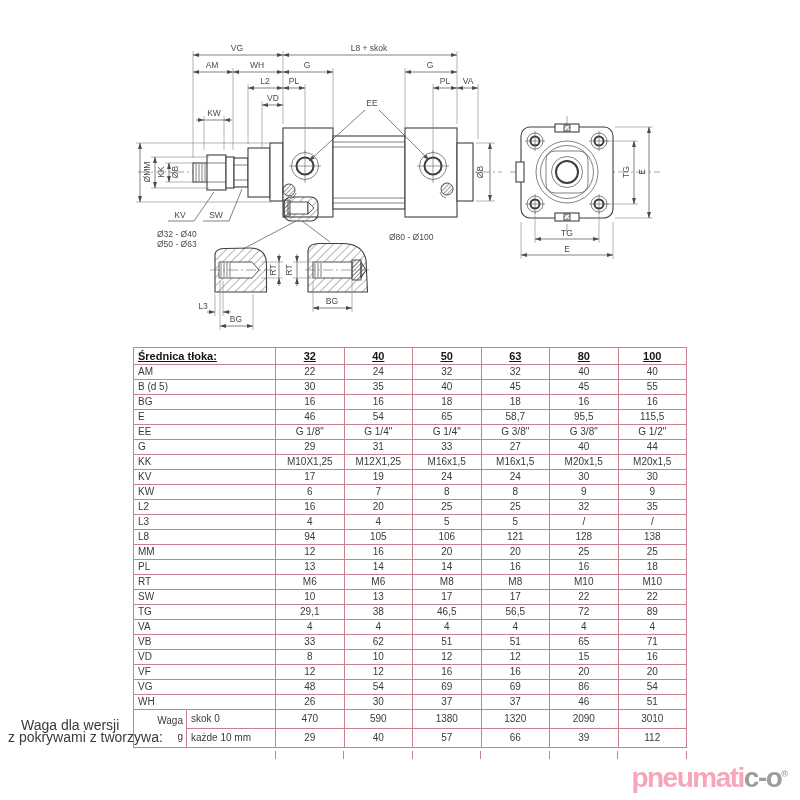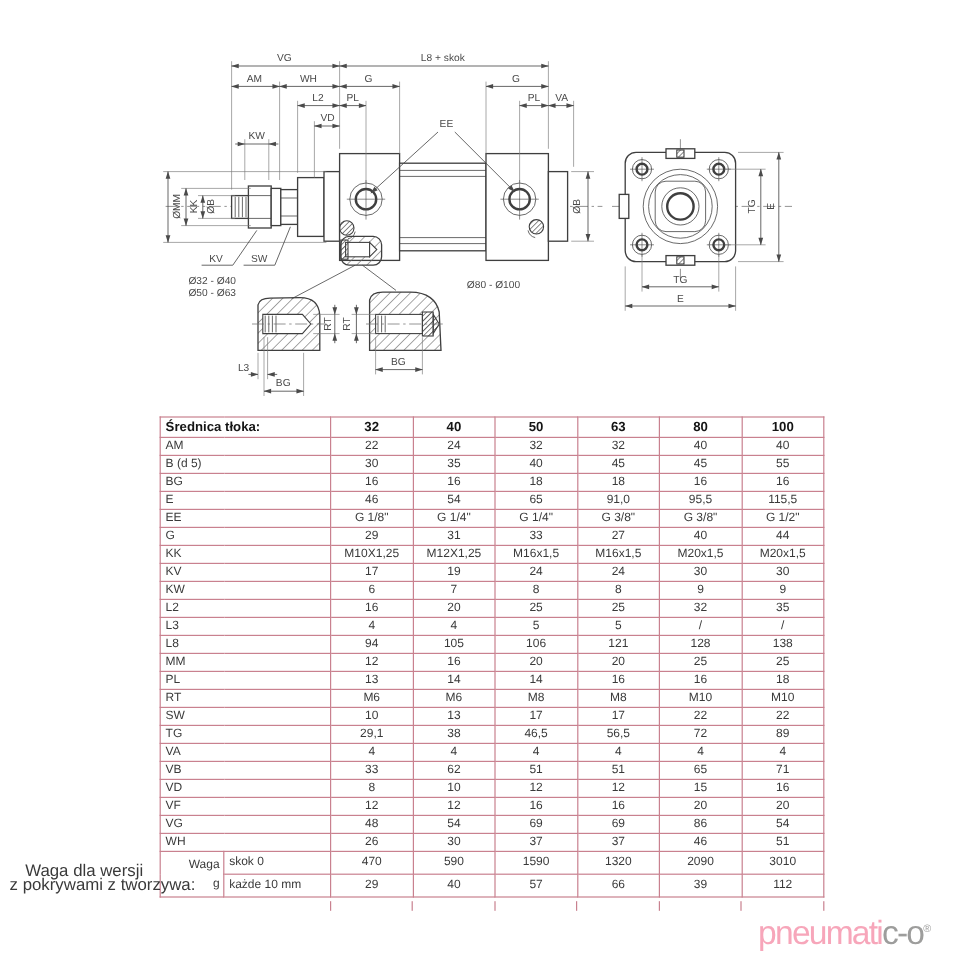--- a/index.html
+++ b/index.html
@@ -19,34 +19,34 @@
   .htc{fill:url(#h45);stroke:#3f3f3f;stroke-width:1.1;}
   .htd{fill:url(#h45d);stroke:#3f3f3f;stroke-width:.9;}
   .lab{font-size:8.5px;fill:#4a4a4a;text-anchor:middle;}
   .labs{text-anchor:start;}
   .bore{fill:none;stroke:#3f3f3f;stroke-width:2;}
 
   
   #dims{position:absolute;left:133px;top:347px;width:553px;
         border-collapse:collapse;table-layout:fixed;}
   #dims th,#dims td{border:1px solid var(--tbc,#c9818f);}
-  #dims th{font-size:11px;font-weight:bold;color:#141414;padding:2px 4px;text-align:center;}
+  #dims th{font-size:11px;font-weight:bold;color:#141414;padding:2px 4px;text-align:center;text-decoration:underline;}
   #dims th.hl{text-align:left;}
   #dims td{font-size:10px;color:#3a3a3a;padding:1px 3px;height:12px;line-height:12px;}
   #dims td.lbl{text-align:left;padding-left:4px;}
   #dims td.val{text-align:center;}
   #dims tr.wrow td{height:16px;line-height:16px;}
   #dims td.wcell{line-height:12px;vertical-align:middle;text-align:right;}
   #dims td.wcell .gsub{padding-left:9px;}
   .stub{position:absolute;width:1px;height:8px;top:751px;background:var(--tbc,#c9818f);}
 
   .weight-note{position:absolute;left:8px;top:719px;font-size:14px;color:#3a3a3a;line-height:12px;}
   .weight-note .wn1{padding-left:13px;}
 
-  .logo{position:absolute;right:24px;top:762px;font-size:28px;font-weight:normal;
+  .logo{position:absolute;right:12px;top:762px;font-size:28px;font-weight:bold;
         letter-spacing:-1.5px;white-space:nowrap;}
   .logo-pink{color:var(--pink,#f7a6ba);}
   .logo-gray{color:var(--gray,#9d9d9c);}
   .logo-reg{font-size:9px;letter-spacing:0;vertical-align:super;}
 </style>
 </head>
 <body>
 
 <svg id="drawing" width="800" height="345" viewBox="0 0 800 345">
   <defs>
@@ -279,21 +279,21 @@
         <td class="val">18</td>
         <td class="val">18</td>
         <td class="val">16</td>
         <td class="val">16</td>
       </tr>
       <tr>
         <td class="lbl" colspan="2">E</td>
         <td class="val">46</td>
         <td class="val">54</td>
         <td class="val">65</td>
-        <td class="val">91,0</td>
+        <td class="val">58,7</td>
         <td class="val">95,5</td>
         <td class="val">115,5</td>
       </tr>
       <tr>
         <td class="lbl" colspan="2">EE</td>
         <td class="val">G 1/8"</td>
         <td class="val">G 1/4"</td>
         <td class="val">G 1/4"</td>
         <td class="val">G 3/8"</td>
         <td class="val">G 3/8"</td>
@@ -462,21 +462,21 @@
         <td class="val">51</td>
       </tr>
       <tr class="wrow">
         <td class="lbl wcell" rowspan="2">
           <div>Waga</div>
           <div class="gsub">g</div>
         </td>
         <td class="lbl">skok 0</td>
         <td class="val">470</td>
         <td class="val">590</td>
-        <td class="val">1590</td>
+        <td class="val">1380</td>
         <td class="val">1320</td>
         <td class="val">2090</td>
         <td class="val">3010</td>
       </tr>
       <tr class="wrow">
         <td class="lbl">każde 10 mm</td>
         <td class="val">29</td>
         <td class="val">40</td>
         <td class="val">57</td>
         <td class="val">66</td>

